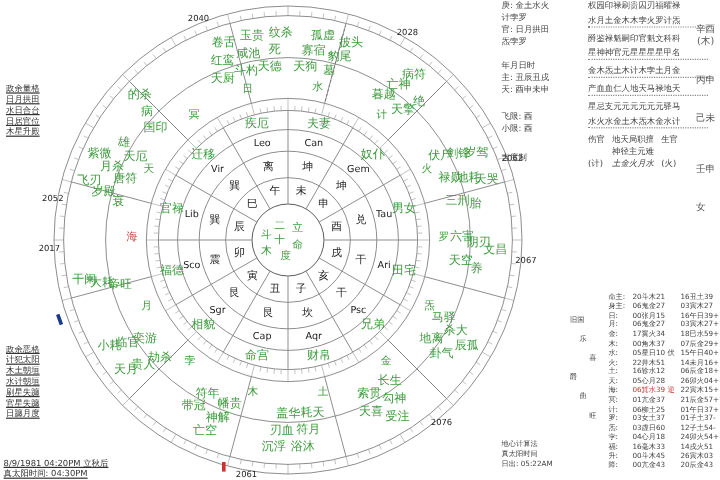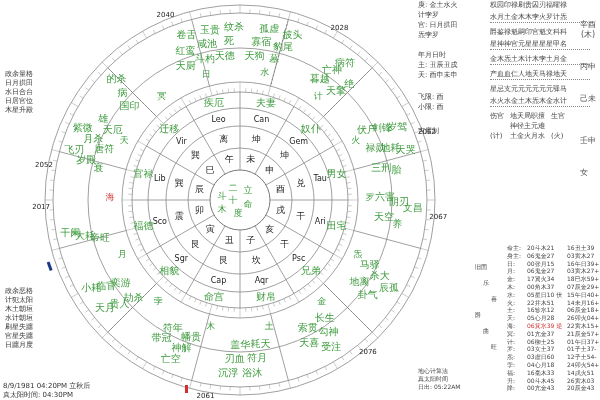--- a/index.html
+++ b/index.html
@@ -1,18 +1,18 @@
 <!DOCTYPE html>
 <html><head>
 <meta charset="utf-8">
 <style>
   html,body{margin:0;padding:0;background:#fff;}
   body{width:600px;height:400px;position:relative;overflow:hidden;font-family:"DejaVu Sans",sans-serif;}
   #chart{position:absolute;left:0;top:0;width:600px;height:400px;}
-  .small{position:absolute;font-size:7px;color:#333;line-height:9px;white-space:pre;}
+  .small{position:absolute;font-size:7px;color:#333;line-height:9px;white-space:pre;text-decoration:underline;}
   .panel{position:absolute;font-size:7px;color:#444;line-height:10px;}
   .gtext{font-family:"DejaVu Sans",sans-serif;fill:#3d9a3d;}
   .btext{font-family:"DejaVu Sans",sans-serif;fill:#222;}
   .rtext{font-family:"DejaVu Sans",sans-serif;fill:#d04040;}
   .tbl-row{display:flex;gap:6px;white-space:nowrap;}
   .wavy{border-bottom:1px dotted #888;margin:2px 0 4px 0;}
 </style>
 </head>
 <body>
 
@@ -504,21 +504,21 @@
       <span style="min-width: 14px;">地天局职擅</span>
       <span style="min-width: 14px;">生官</span>
     </div>
     <div class="tbl-row">
       <span style="min-width: 14px;"></span>
       <span style="min-width: 14px;">神径主元难</span>
       <span style="min-width: 14px;"></span>
     </div>
     <div class="tbl-row">
       <span style="min-width: 14px;">(计)</span>
-      <span style="min-width: 14px;">土金火月水</span>
+      <span style="min-width: 14px; font-style: italic;">土金火月水</span>
       <span style="min-width: 14px;">(火)</span>
     </div>
   </div>
 <div class="panel" style="left:580px;top:20px;width:16px;color:#555;font-size:8px;" id="rpp">
     <div style="margin-bottom: 22px; text-align: center;">辛酉(木)</div>
     <div style="margin-bottom: 22px;">丙申</div>
     <div style="margin-bottom: 32px;">己未</div>
     <div style="margin-bottom: 22px;">壬申</div>
     <div style="margin-bottom: 22px;">女</div>
   </div>

